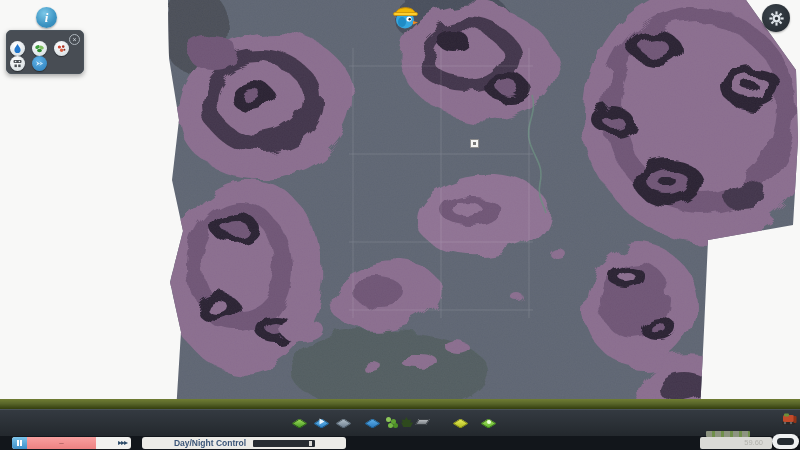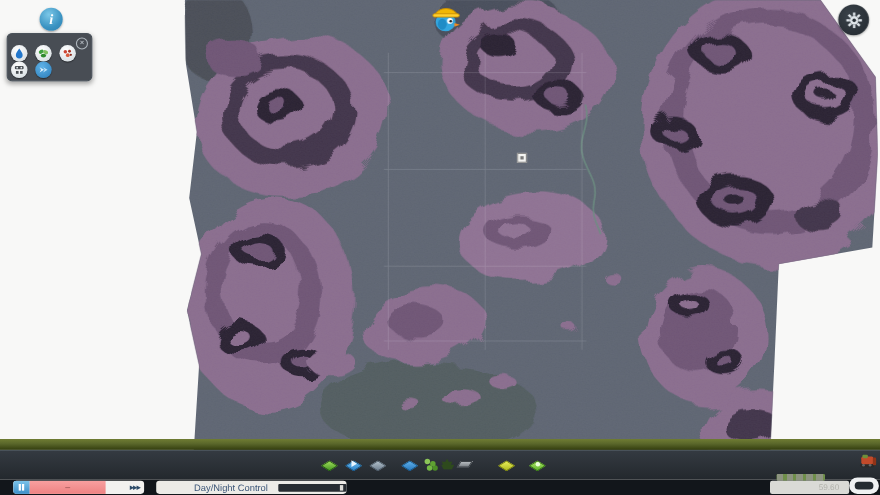--- a/index.html
+++ b/index.html
@@ -65,21 +65,21 @@
   .statusbar{position:absolute;left:0;top:436px;width:800px;height:14px;background:#12161b;}
   .speed{position:absolute;left:12px;top:1px;width:119px;height:12px;background:#f2f1ef;border-radius:3px;
          overflow:hidden;display:flex;align-items:stretch;}
   .pause{width:15px;background:linear-gradient(#7cc4ea,#3d8fc8);display:flex;align-items:center;
          justify-content:center;cursor:pointer;flex:none;}
   .pause i{display:block;width:5px;height:6px;border-left:2px solid #fff;border-right:2px solid #fff;box-sizing:border-box;}
   .timefill{width:69px;background:linear-gradient(#f8a0a0,#ee8282);color:#8a4848;font-size:8px;
             line-height:12px;text-align:center;flex:none;cursor:pointer;}
   .speed-arrows{margin-left:auto;padding-right:4px;font-size:8px;line-height:12px;color:#2c4a68;
                 letter-spacing:-1px;cursor:pointer;}
-  .daynight{position:absolute;left:142px;top:1px;width:173px;height:12px;background:#ecebe7;border-radius:3px;}
+  .daynight{position:absolute;left:142px;top:1px;width:204px;height:12px;background:#ecebe7;border-radius:3px;font-weight:bold;}
   .dn-label{position:absolute;left:0;top:0;width:136px;text-align:center;font-size:8.5px;line-height:12px;
             color:#3c5678;}
   .dn-track{position:absolute;left:111px;top:2.5px;width:62px;height:7px;background:#272c32;border-radius:1px;cursor:pointer;}
   .dn-handle{position:absolute;left:56px;top:1px;width:3px;height:5px;background:#dddcd8;}
   .readout{position:absolute;left:700px;top:1px;width:72px;height:12px;background:#dadad6;border-radius:2px;
            font-size:7.5px;line-height:12px;color:#b2b2ac;text-align:right;padding-right:9px;box-sizing:border-box;}
   .minitab{position:absolute;left:706px;top:-5px;width:44px;height:6px;border-radius:1px;
            background:repeating-linear-gradient(90deg,#8d9480 0 6px,#6f8f4a 6px 9px);}
   .pillbtn{position:absolute;left:772px;top:-2px;width:27px;height:15px;background:#eff1f2;border-radius:8px;
            box-shadow:0 1px 1px rgba(0,0,0,.4);cursor:pointer;}

